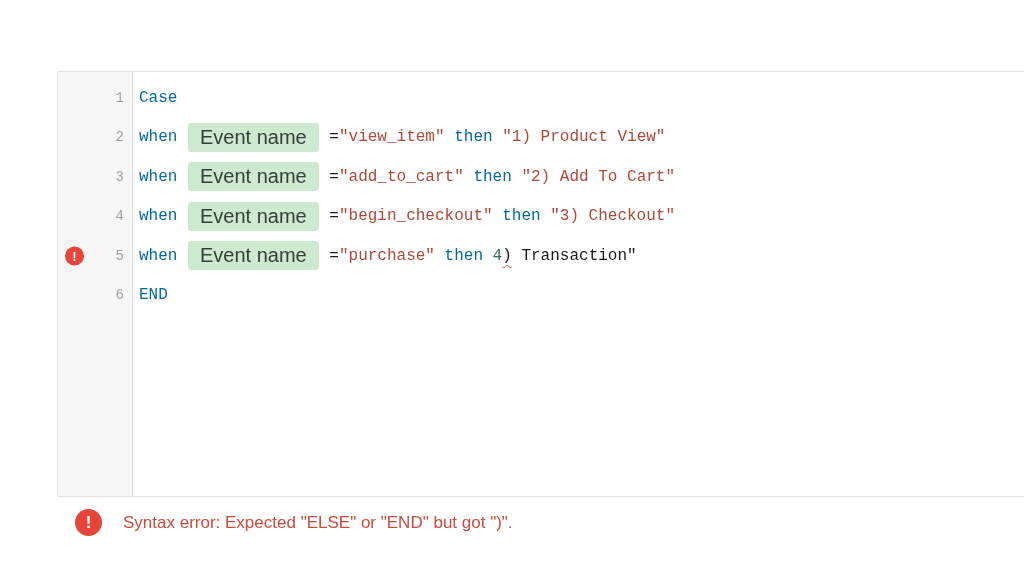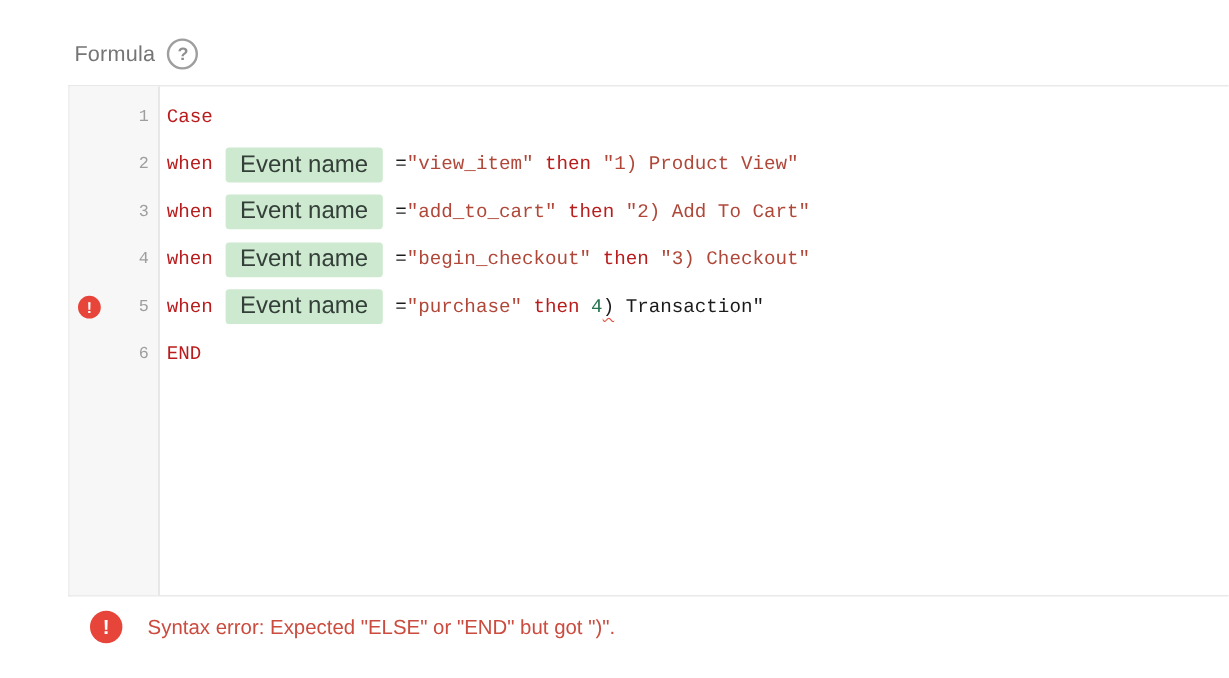--- a/index.html
+++ b/index.html
@@ -55,21 +55,21 @@
     display: flex; align-items: center; justify-content: center;
     font-size: 13px; font-weight: bold; font-family: "Liberation Sans", sans-serif;
     line-height: 1;
   }
   .code-cell {
     padding-left: 5px; display: flex; align-items: center;
     font-family: "Liberation Mono", monospace; font-size: 16px; color: #1b1b1b;
     white-space: pre; cursor: text;
   }
   .tok { white-space: pre; }
-  .tok-kw    { color: #b91c1c; }
+  .tok-kw    { color: #0369a1; }
   .tok-str   { color: #b0483a; }
   .tok-num   { color: #27754f; }
   .tok-plain { color: #1b1b1b; }
   .tok-errparen {
     color: #1b1b1b;
     text-decoration: underline wavy #e05847;
     text-decoration-thickness: 1px;
     text-underline-offset: 4px;
   }
   .chip {
@@ -88,26 +88,20 @@
     display: flex; align-items: center; justify-content: center;
     font-size: 17px; font-weight: bold; line-height: 1;
   }
   .error-text { margin-left: 21px; font-size: 17px; color: #cb4b3e; }
 </style>
 </head>
 <body>
 
 <div class="stage">
 
-  <div class="header">
-    <span class="formula-label">Formula</span>
-    <span class="help-icon">
-      <span>?</span>
-    </span>
-  </div>
 
   <div class="editor">
     <div class="gutter-bg"></div>
     <div class="lines" id="lines">
         <div class="line">
           <div class="gutter-cell">
             <span class="lineno">1</span>
           </div>
           <div class="code-cell"><span class="tok tok-kw">Case</span></div>
         </div>

